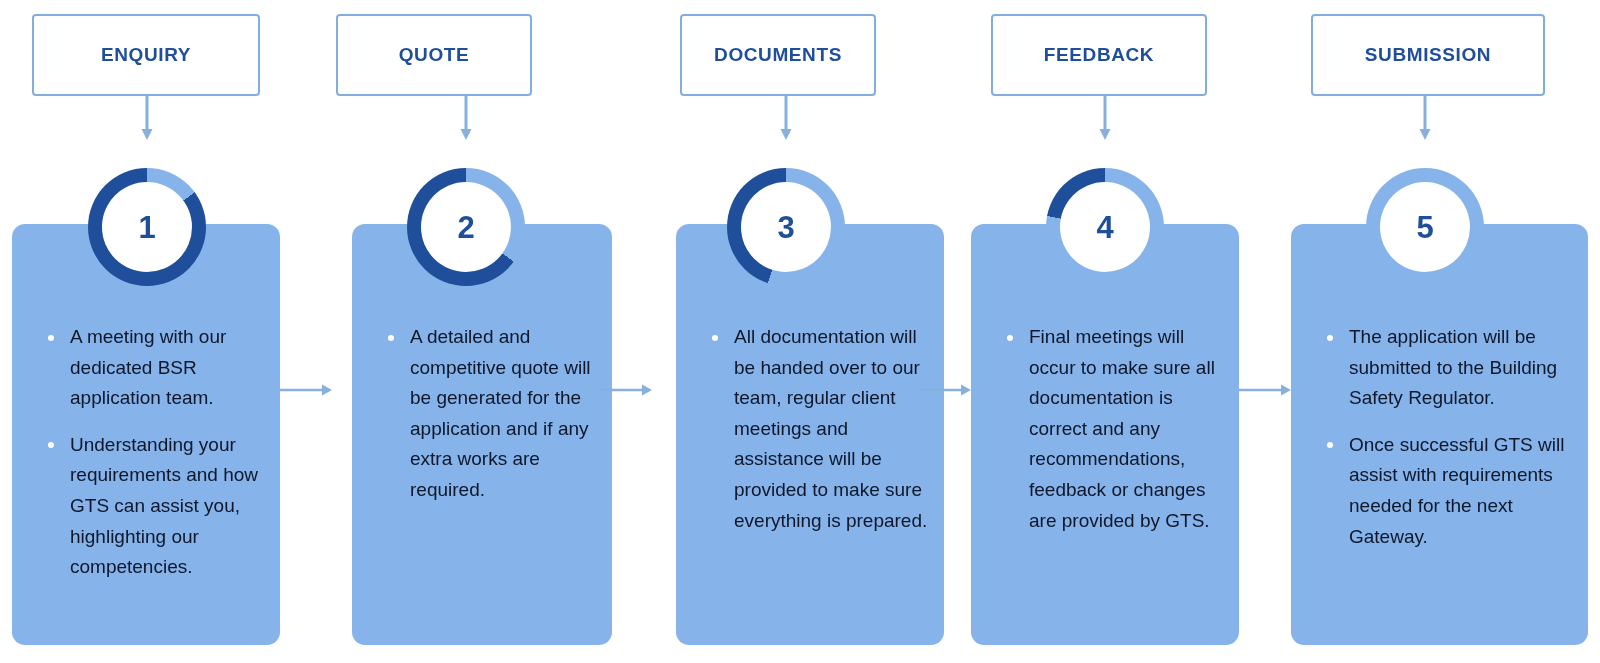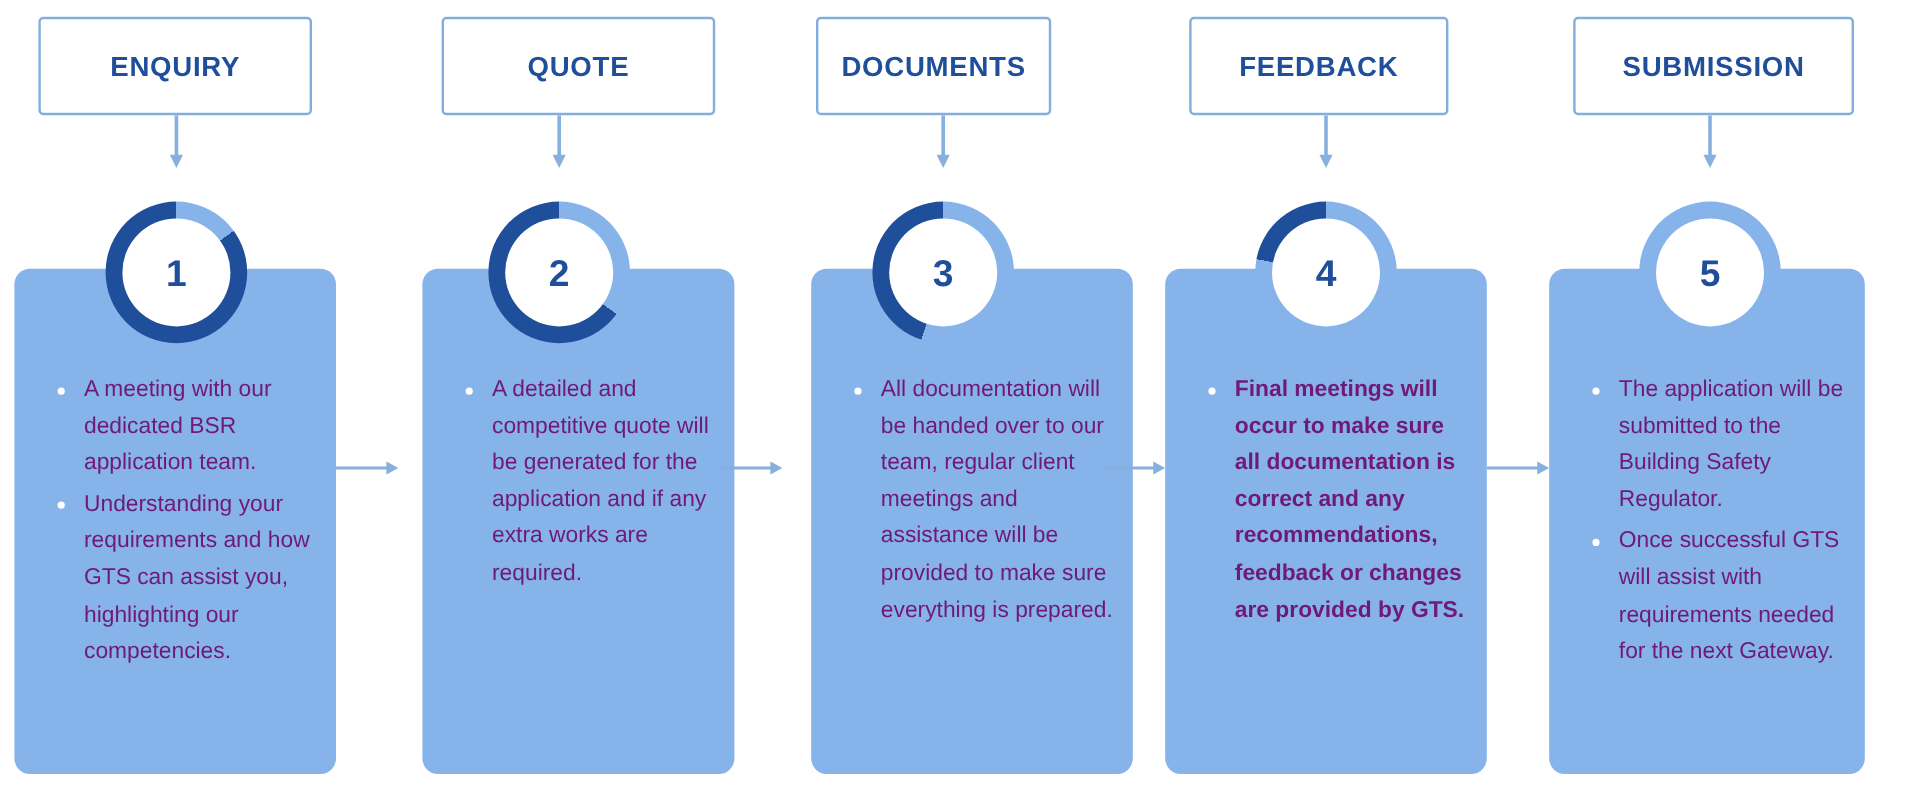--- a/index.html
+++ b/index.html
@@ -28,21 +28,21 @@
     box-sizing: border-box;
     border: 2px solid #81aede;
     border-radius: 4px;
     background: #ffffff;
     display: flex;
     align-items: center;
     justify-content: center;
   }
   .header-label {
     color: #1f4e9b;
-    font-size: 23px;
+    font-size: 19px;
     font-weight: bold;
     letter-spacing: 0.6px;
     text-transform: uppercase;
     white-space: nowrap;
   }
 
   
   .down-arrow {
     position: absolute;
     top: 96px;
@@ -60,24 +60,24 @@
     border-radius: 13px;
     box-sizing: border-box;
   }
   .card-list {
     margin: 0;
     padding: 82px 16px 0 36px;
     list-style: none;
   }
   .card-list li {
     position: relative;
-    color: #701a75;
+    color: #0f172a;
     font-size: 19px;
     line-height: 30.6px;
-    margin: 4px 0 0 0;
+    margin: 16px 0 0 0;
     padding-left: 22px;
     white-space: pre-wrap;
   }
   .card-list li::before {
     content: "";
     position: absolute;
     left: 0;
     top: 12.5px;
     width: 6px;
     height: 6px;
@@ -136,21 +136,21 @@
     <div class="card" style="left: 12px; width: 268px;">
       <ul class="card-list">
         <li>A meeting with our dedicated BSR application team.</li>
         <li>Understanding your requirements and how GTS can assist you, highlighting our competencies.</li>
       </ul>
     </div>
     <div class="donut" style="left: 147px; background: conic-gradient(rgb(133, 179, 234) 0deg, rgb(133, 179, 234) 54deg, rgb(31, 78, 155) 54deg, rgb(31, 78, 155) 360deg);">
       <div class="donut-hole"></div>
       <div class="donut-num">1</div>
     </div>
-    <div class="header-box" style="left: 368px; width: 228px; text-align: center;">
+    <div class="header-box" style="left: 336px; width: 196px; text-align: center;">
       <div class="header-label">QUOTE</div>
     </div>
     <div class="down-arrow" style="left: 466px;"><svg width="22" height="46" viewBox="0 0 22 46">
         <line x1="11" y1="0" x2="11" y2="36" stroke="#87b0de" stroke-width="3"></line>
         <polygon points="11,44 5.5,33 16.5,33" fill="#87b0de"></polygon>
       </svg></div>
     <div class="card" style="left: 352px; width: 260px;">
       <ul class="card-list">
         <li>A detailed and competitive quote will be generated for the application and if any extra works are required.</li>
       </ul>
@@ -175,37 +175,37 @@
       <div class="donut-hole"></div>
       <div class="donut-num">3</div>
     </div>
     <div class="header-box" style="left: 991px; width: 216px;">
       <div class="header-label">FEEDBACK</div>
     </div>
     <div class="down-arrow" style="left: 1105px;"><svg width="22" height="46" viewBox="0 0 22 46">
         <line x1="11" y1="0" x2="11" y2="36" stroke="#87b0de" stroke-width="3"></line>
         <polygon points="11,44 5.5,33 16.5,33" fill="#87b0de"></polygon>
       </svg></div>
-    <div class="card" style="left: 971px; width: 268px; font-weight: bold;">
+    <div class="card" style="left: 971px; width: 268px;">
       <ul class="card-list">
         <li>Final meetings will occur to make sure all documentation is correct and any recommendations, feedback or changes are provided by GTS.</li>
       </ul>
     </div>
     <div class="donut" style="left: 1105px; background: conic-gradient(rgb(133, 179, 234) 0deg, rgb(133, 179, 234) 280.8deg, rgb(31, 78, 155) 280.8deg, rgb(31, 78, 155) 360deg);">
       <div class="donut-hole"></div>
       <div class="donut-num">4</div>
     </div>
     <div class="header-box" style="left: 1311px; width: 234px;">
       <div class="header-label">SUBMISSION</div>
     </div>
     <div class="down-arrow" style="left: 1425px;"><svg width="22" height="46" viewBox="0 0 22 46">
         <line x1="11" y1="0" x2="11" y2="36" stroke="#87b0de" stroke-width="3"></line>
         <polygon points="11,44 5.5,33 16.5,33" fill="#87b0de"></polygon>
       </svg></div>
-    <div class="card" style="left: 1291px; width: 263px;">
+    <div class="card" style="left: 1291px; width: 297px;">
       <ul class="card-list">
         <li>The application will be submitted to the Building Safety Regulator.</li>
         <li>Once successful GTS will assist with requirements needed for the next Gateway.</li>
       </ul>
     </div>
     <div class="donut" style="left: 1425px; background: rgb(133, 179, 234);">
       <div class="donut-hole"></div>
       <div class="donut-num">5</div>
     </div>
     <div class="connector" style="left: 280px; width: 52px;"><svg width="52" height="14" viewBox="0 0 52 14">

